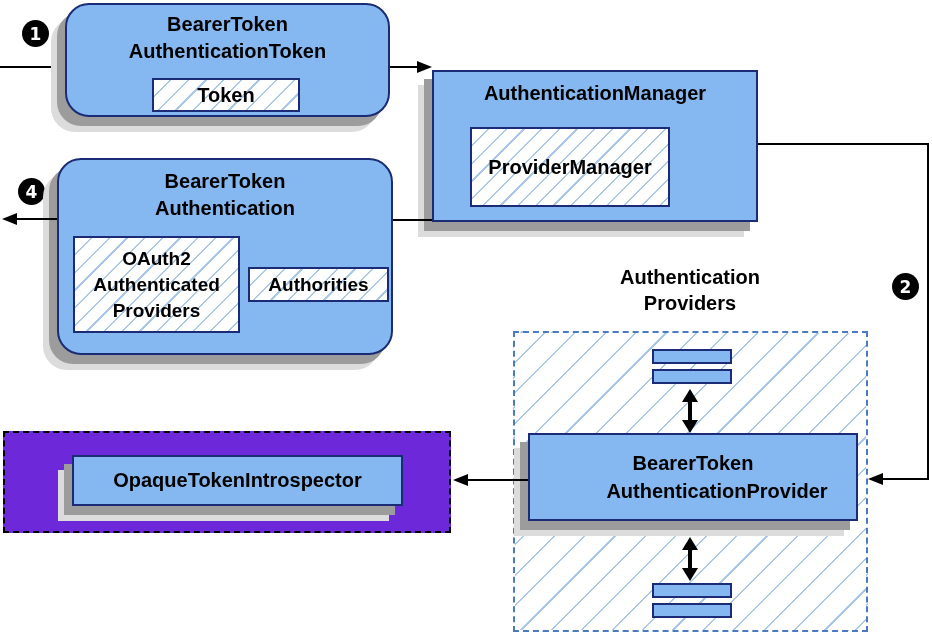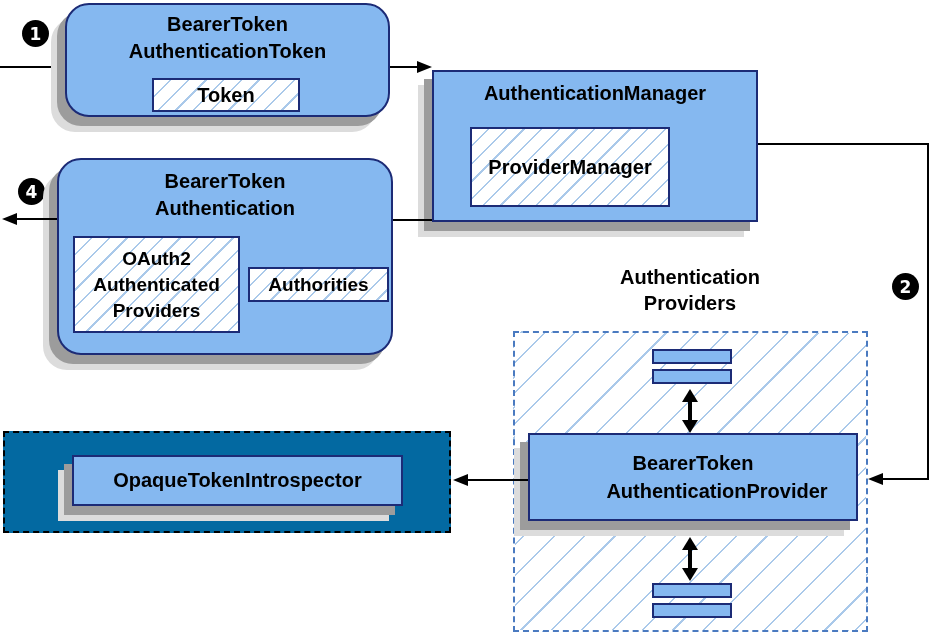--- a/index.html
+++ b/index.html
@@ -27,21 +27,21 @@
   }
   
   .dashed-box{
     position:absolute;box-sizing:border-box;border:2px dashed #4a7ac0;
     background-color:#fff;
     background-image:repeating-linear-gradient(135deg,
       rgba(170,201,234,0) 0px, rgba(170,201,234,0) 20px,
       #aac9ea 20px, #aac9ea 21.5px);
   }
   .dotted-box{
-    position:absolute;box-sizing:border-box;border:2px dashed #000;background:#0369a1;
+    position:absolute;box-sizing:border-box;border:2px dashed #000;background:#6d28d9;
   }
   .bar{
     position:absolute;width:80px;height:15px;background:#85b8f0;
     border:2px solid #1c2b76;box-sizing:border-box;
   }
   
   .line{position:absolute;background:#000;}
   .h-line{height:2px;}
   .v-line{width:2px;}
   .head-right{position:absolute;width:0;height:0;

